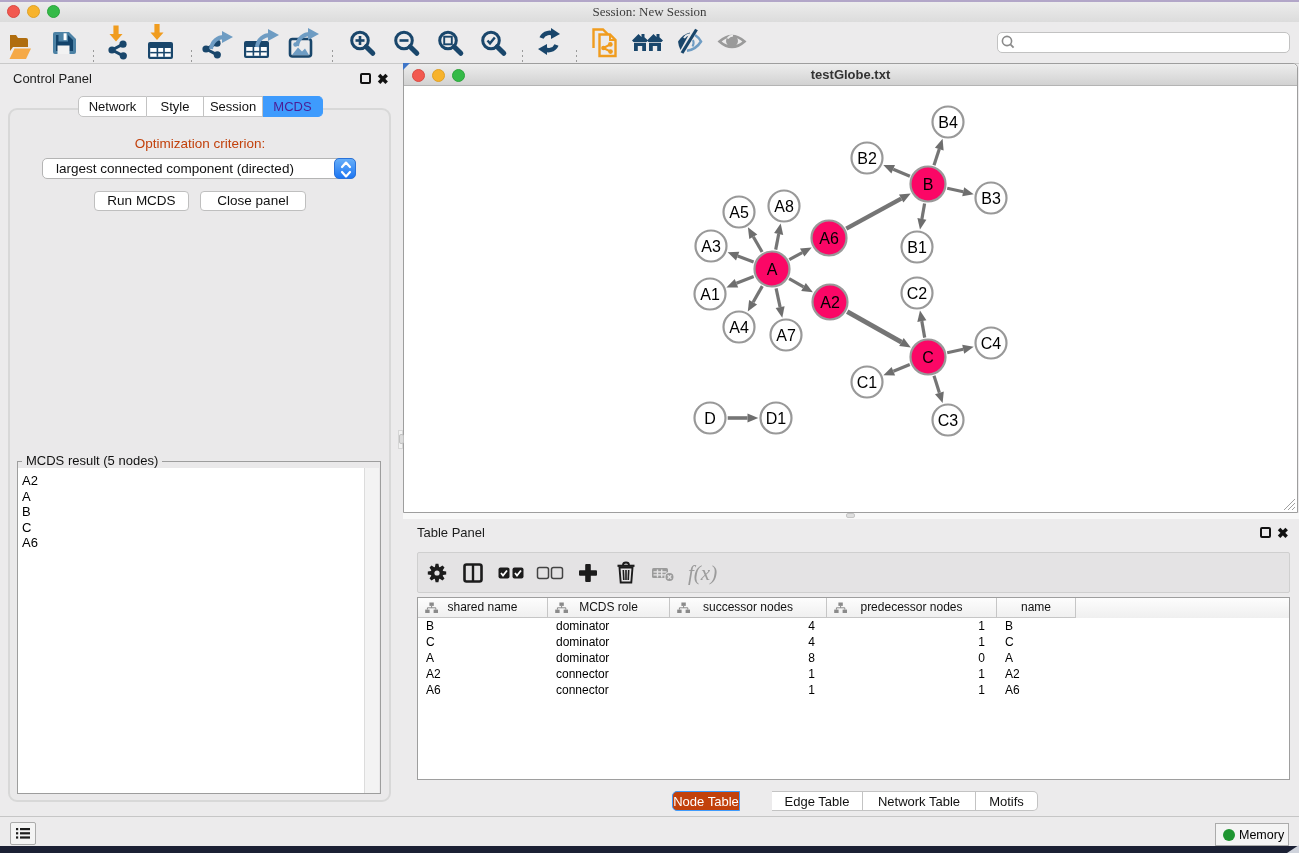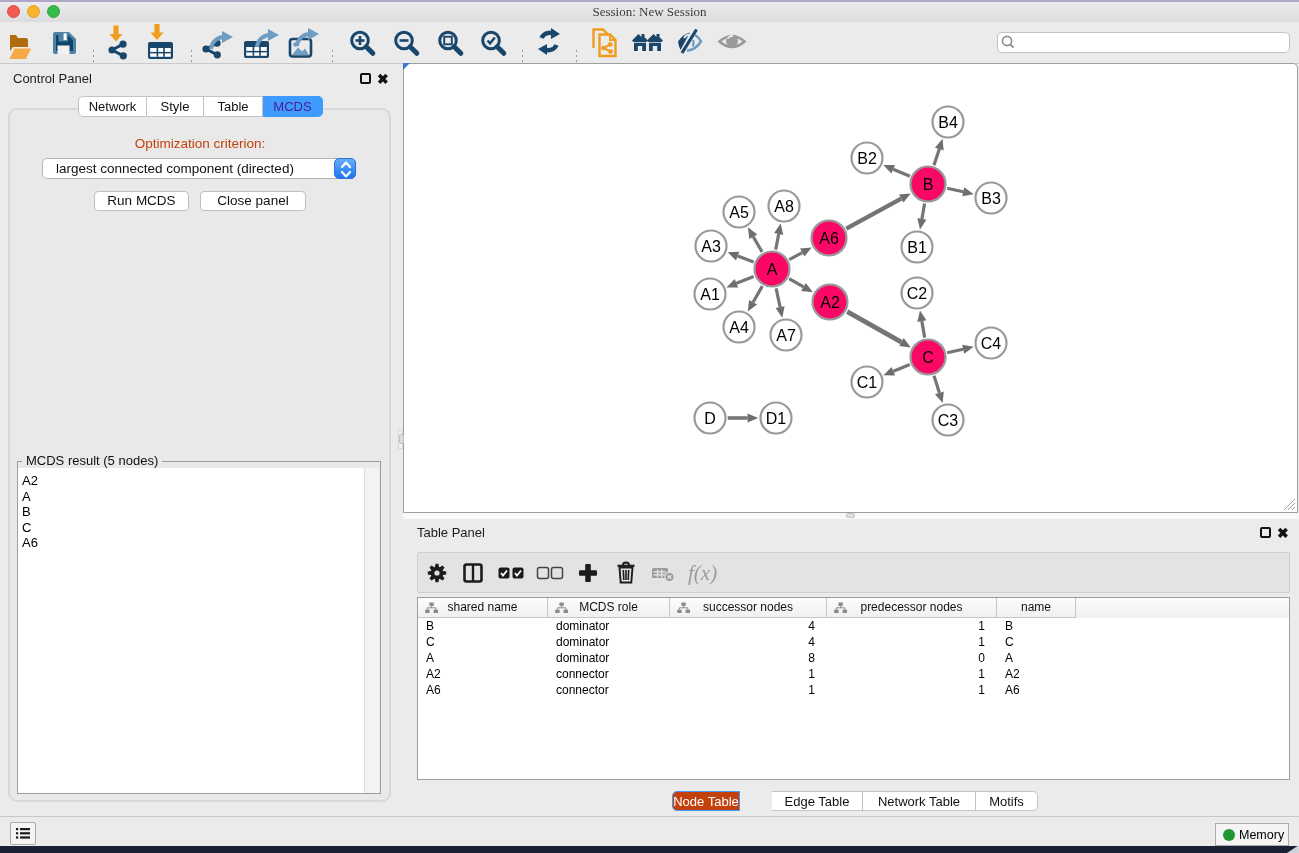--- a/index.html
+++ b/index.html
@@ -163,21 +163,21 @@
 </div>
 
 <div id="cpanel" class="abs">
   <div class="panhead abs" style="left:13px;top:7px;">Control Panel</div>
   <div class="sqbtn abs" style="left:360px;top:9px;"></div>
   <div class="xbtn abs" style="left:377px;top:9px;">✖</div>
   <div id="cpbox" class="abs"></div>
   <div class="tabs abs" style="left:78px;top:32px;">
     <div class="tab first" style="width:69px;">Network</div>
     <div class="tab" style="width:57px;">Style</div>
-    <div class="tab" style="width:59px;">Table</div>
+    <div class="tab" style="width:59px;">Session</div>
     <div class="tab last sel" style="width:60px;">MCDS</div>
   </div>
   <div class="abs" style="left:0;top:72px;width:400px;text-align:center;font-size:13.5px;color:#c2410c;">Optimization criterion:</div>
   <div id="combo" class="abs">largest connected component (directed)
     <div class="spin">
         <svg width="22" height="21" viewBox="0 0 22 21" style="position:absolute;left:0;top:0;">
           <path d="M7,8 L11,3.6 L15,8" stroke="#fff" stroke-width="2.2" fill="none" stroke-linecap="round" stroke-linejoin="round"></path>
           <path d="M7,13 L11,17.4 L15,13" stroke="#fff" stroke-width="2.2" fill="none" stroke-linecap="round" stroke-linejoin="round"></path>
         </svg>
       </div>
@@ -186,20 +186,26 @@
   <div class="pbtn abs" style="left:200px;top:127px;width:106px;">Close panel</div>
   <div id="mcdsgroup" class="abs"></div>
   <div id="mcdslist" class="abs">
     <div style="padding:5px 0 0 4px;line-height:15.5px;">A2<br>A<br>B<br>C<br>A6</div>
     <div class="sb"></div>
   </div>
   <div id="mcdslabel" class="abs">MCDS result (5 nodes)</div>
 </div>
 
 <div id="netwin" class="abs">
+  <div id="nettitle" class="abs">
+    <div class="tl abs" style="left:7.5px;top:5px;background:#f25950;border:1px solid #d94a43;"></div>
+    <div class="tl abs" style="left:27.5px;top:5px;background:#f7b32c;border:1px solid #e0a126;"></div>
+    <div class="tl abs" style="left:47.5px;top:5px;background:#35ba48;border:1px solid #2ba53c;"></div>
+    <div class="title">testGlobe.txt</div>
+  </div>
   <svg id="graph" class="abs" style="left:0;top:22px;" width="893" height="427" viewBox="403 85 893 427">
 <g stroke="#757575" fill="none">
 <line x1="761.1" y1="251.0" x2="752.3" y2="235.7" stroke-width="3.2"></line>
 <line x1="774.7" y1="248.6" x2="777.7" y2="233.0" stroke-width="3.2"></line>
 <line x1="752.6" y1="261.0" x2="736.7" y2="255.1" stroke-width="3.2"></line>
 <line x1="752.7" y1="275.4" x2="735.4" y2="282.3" stroke-width="3.2"></line>
 <line x1="761.3" y1="285.1" x2="752.1" y2="301.2" stroke-width="3.2"></line>
 <line x1="775.1" y1="287.3" x2="779.1" y2="306.1" stroke-width="3.2"></line>
 <line x1="788.3" y1="258.6" x2="801.2" y2="251.6" stroke-width="3.2"></line>
 <line x1="788.1" y1="277.7" x2="802.5" y2="285.9" stroke-width="3.2"></line>

